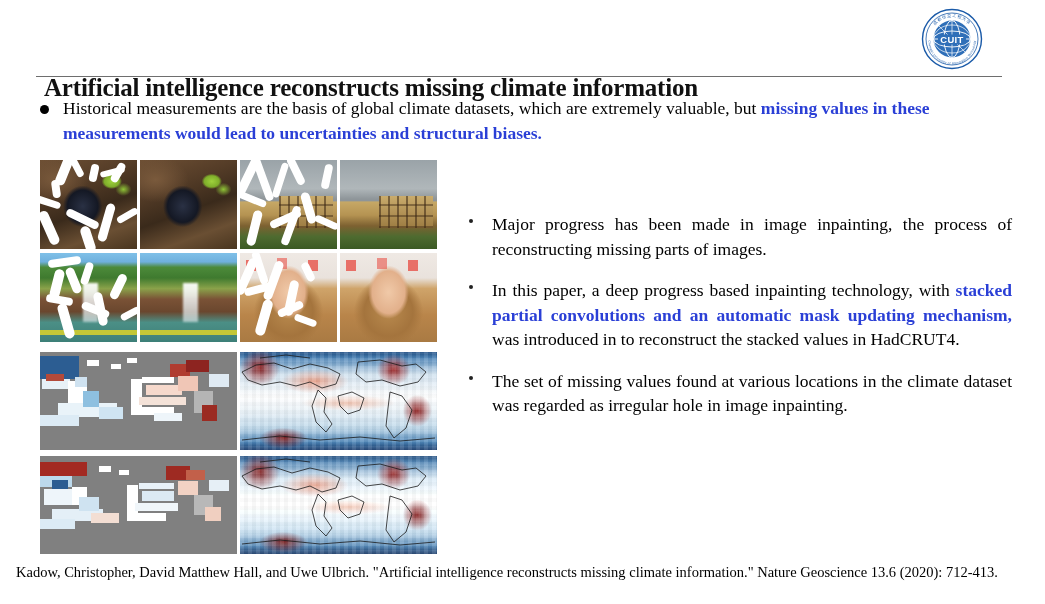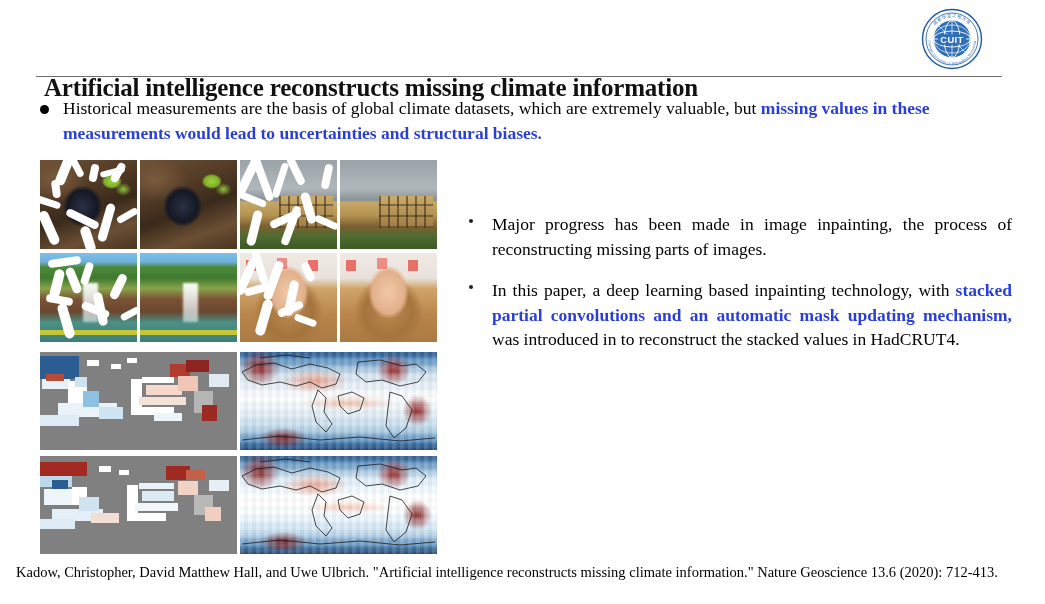--- a/index.html
+++ b/index.html
@@ -486,18 +486,22 @@
 
 <div id="right-col">
 
   <div class="rb">
     <span class="marker"></span>
     <p><span>Major progress has been made in image inpainting, the process of reconstructing missing parts of images.</span></p>
   </div>
 
   <div class="rb">
     <span class="marker"></span>
-    <p><span>In this paper,  a deep learning based inpainting technology, with </span><span class="hl">stacked partial convolutions and an automatic mask updating mechanism,</span><span>  was introduced in to reconstruct the stacked values in HadCRUT4.</span></p>
-  </div>
-
+    <p><span>In this paper,  a deep progress based inpainting technology, with </span><span class="hl">stacked partial convolutions and an automatic mask updating mechanism,</span><span>  was introduced in to reconstruct the stacked values in HadCRUT4.</span></p>
+  </div>
+
+  <div class="rb">
+    <span class="marker"></span>
+    <p><span>The set of missing values found at various locations in the climate dataset was regarded as irregular hole in image inpainting.</span></p>
+  </div>
 </div>
 
 <div id="citation">Kadow, Christopher, David Matthew Hall, and Uwe Ulbrich. "Artificial intelligence reconstructs missing climate information." Nature Geoscience 13.6 (2020): 712-413.</div>
 
 </body></html>

